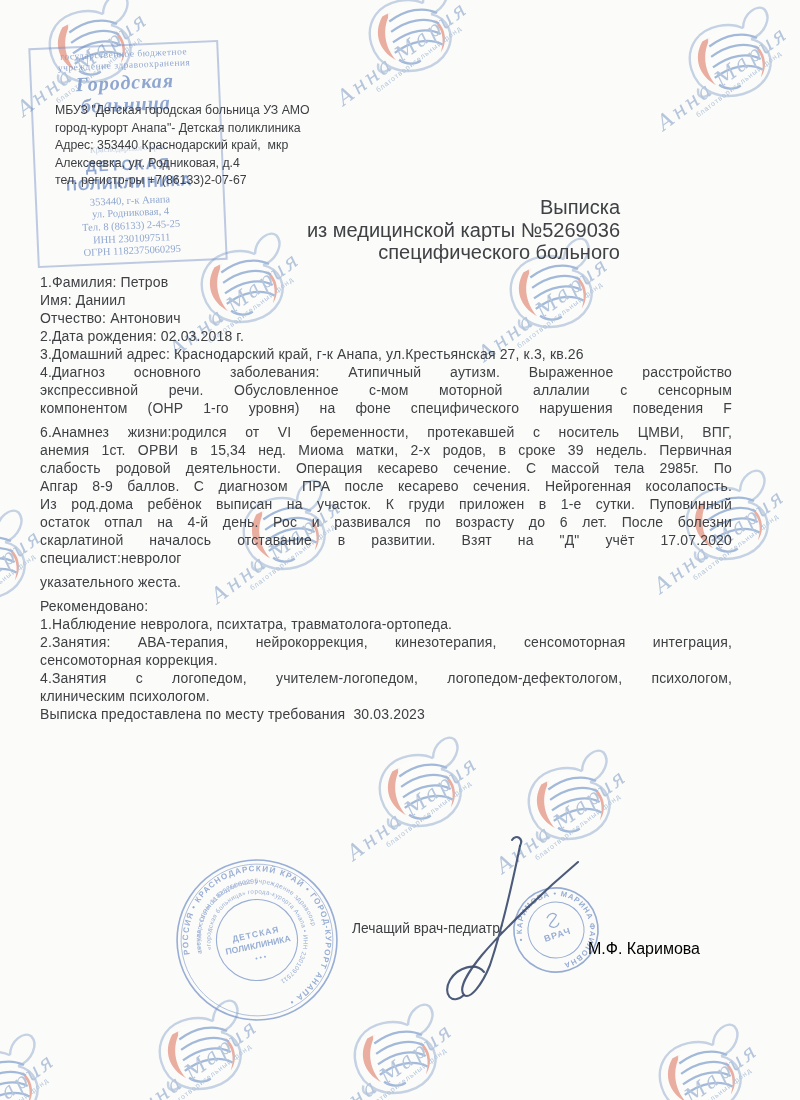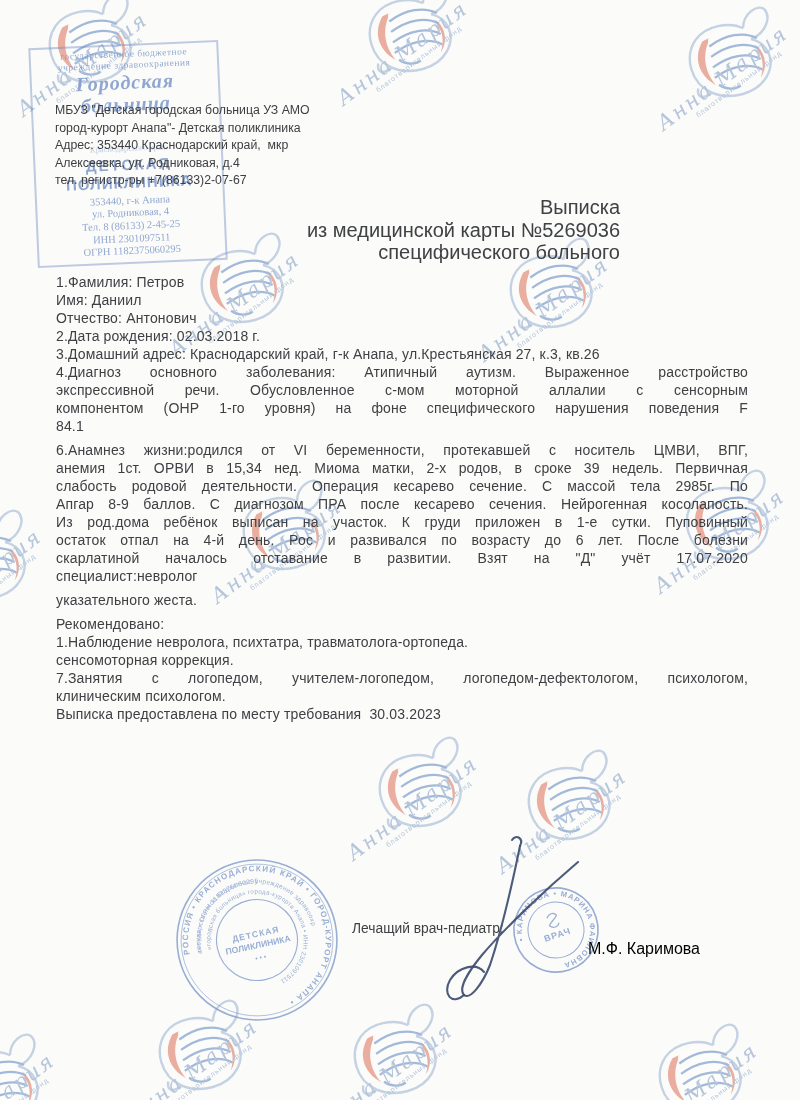--- a/index.html
+++ b/index.html
@@ -29,21 +29,21 @@
           font-size:20px;letter-spacing:1px;}
   .sb-mid{font-family:"Liberation Serif",serif;font-size:8.5px;opacity:.55;}
   .sb-caps{font-weight:bold;font-size:15px;letter-spacing:2px;}
   .sb-addr{font-family:"Liberation Serif",serif;font-size:10.5px;}
 
   
   .org-header{position:absolute;left:55px;top:102px;z-index:3;font-size:12.3px;
               line-height:17.6px;color:#3c3e42;white-space:nowrap;}
   .doc-title{position:absolute;left:160px;top:196px;width:460px;z-index:3;
              text-align:right;font-size:20px;line-height:22.5px;color:#3f4145;}
-  .body-text{position:absolute;left:56px;top:273px;width:692px;z-index:3;
+  .body-text{position:absolute;left:40px;top:273px;width:692px;z-index:3;
              font-size:14px;line-height:18px;color:#3e4044;letter-spacing:.15px;}
   .blk.gap{margin-top:6px;}
   .ln{min-height:18px;}
   .ln.j{text-align:justify;text-align-last:justify;}
 
   .physician-label{position:absolute;left:352px;top:921px;z-index:5;font-size:13.8px;color:#3e4044;}
   .doctor-name{position:absolute;left:588px;top:919px;z-index:5;font-size:16px;color:#000000;margin-top:21px;}
 
   
   .stamp-left{position:absolute;left:171px;top:854px;z-index:4;color:#7e99ca;opacity:.78;}
@@ -358,40 +358,40 @@
       <div class="ln">1.Фамилия: Петров</div>
       <div class="ln">Имя: Даниил</div>
       <div class="ln">Отчество: Антонович</div>
       <div class="ln">2.Дата рождения: 02.03.2018 г.</div>
       <div class="ln">3.Домашний адрес: Краснодарский край, г-к Анапа, ул.Крестьянская 27, к.3, кв.26</div>
     </div>
     <div class="blk">
       <div class="ln j">4.Диагноз основного заболевания: Атипичный аутизм. Выраженное расстройство</div>
       <div class="ln j">экспрессивной речи. Обусловленное с-мом моторной аллалии с сенсорным</div>
       <div class="ln j">компонентом (ОНР 1-го уровня) на фоне специфического нарушения поведения F</div>
-      <div class="ln">84.1</div>
     </div>
     <div class="blk gap">
       <div class="ln j">6.Анамнез жизни:родился от VI беременности, протекавшей с носитель ЦМВИ, ВПГ,</div>
       <div class="ln j">анемия 1ст. ОРВИ в 15,34 нед. Миома матки, 2-х родов, в сроке 39 недель. Первичная</div>
       <div class="ln j">слабость родовой деятельности. Операция кесарево сечение. С массой тела 2985г. По</div>
       <div class="ln j">Апгар 8-9 баллов. С диагнозом ПРА после кесарево сечения. Нейрогенная косолапость.</div>
       <div class="ln j">Из род.дома ребёнок выписан на участок. К груди приложен в 1-е сутки. Пуповинный</div>
       <div class="ln j">остаток отпал на 4-й день. Рос и развивался по возрасту до 6 лет. После болезни</div>
       <div class="ln j">скарлатиной началось отставание в развитии. Взят на "Д" учёт 17.07.2020</div>
       <div class="ln">специалист:невролог</div>
     </div>
     <div class="blk gap">
       <div class="ln">указательного жеста.</div>
     </div>
     <div class="blk gap">
       <div class="ln">Рекомендовано:</div>
       <div class="ln">1.Наблюдение невролога, психтатра, травматолога-ортопеда.</div>
+      <div class="ln j">2.Занятия: АВА-терапия, нейрокоррекция, кинезотерапия, сенсомоторная интеграция,</div>
       <div class="ln">сенсомоторная коррекция.</div>
-      <div class="ln j">7.Занятия с логопедом, учителем-логопедом, логопедом-дефектологом, психологом,</div>
+      <div class="ln j">4.Занятия с логопедом, учителем-логопедом, логопедом-дефектологом, психологом,</div>
       <div class="ln">клиническим психологом.</div>
       <div class="ln">Выписка предоставлена по месту требования&nbsp; 30.03.2023</div>
     </div>
   </div>
 
   <div class="physician-label">Лечащий врач-педиатр:</div>
   <div class="doctor-name">М.Ф. Каримова</div>
 
   <svg class="stamp-left" width="172" height="172" viewBox="0 0 170 170">
     <defs>

